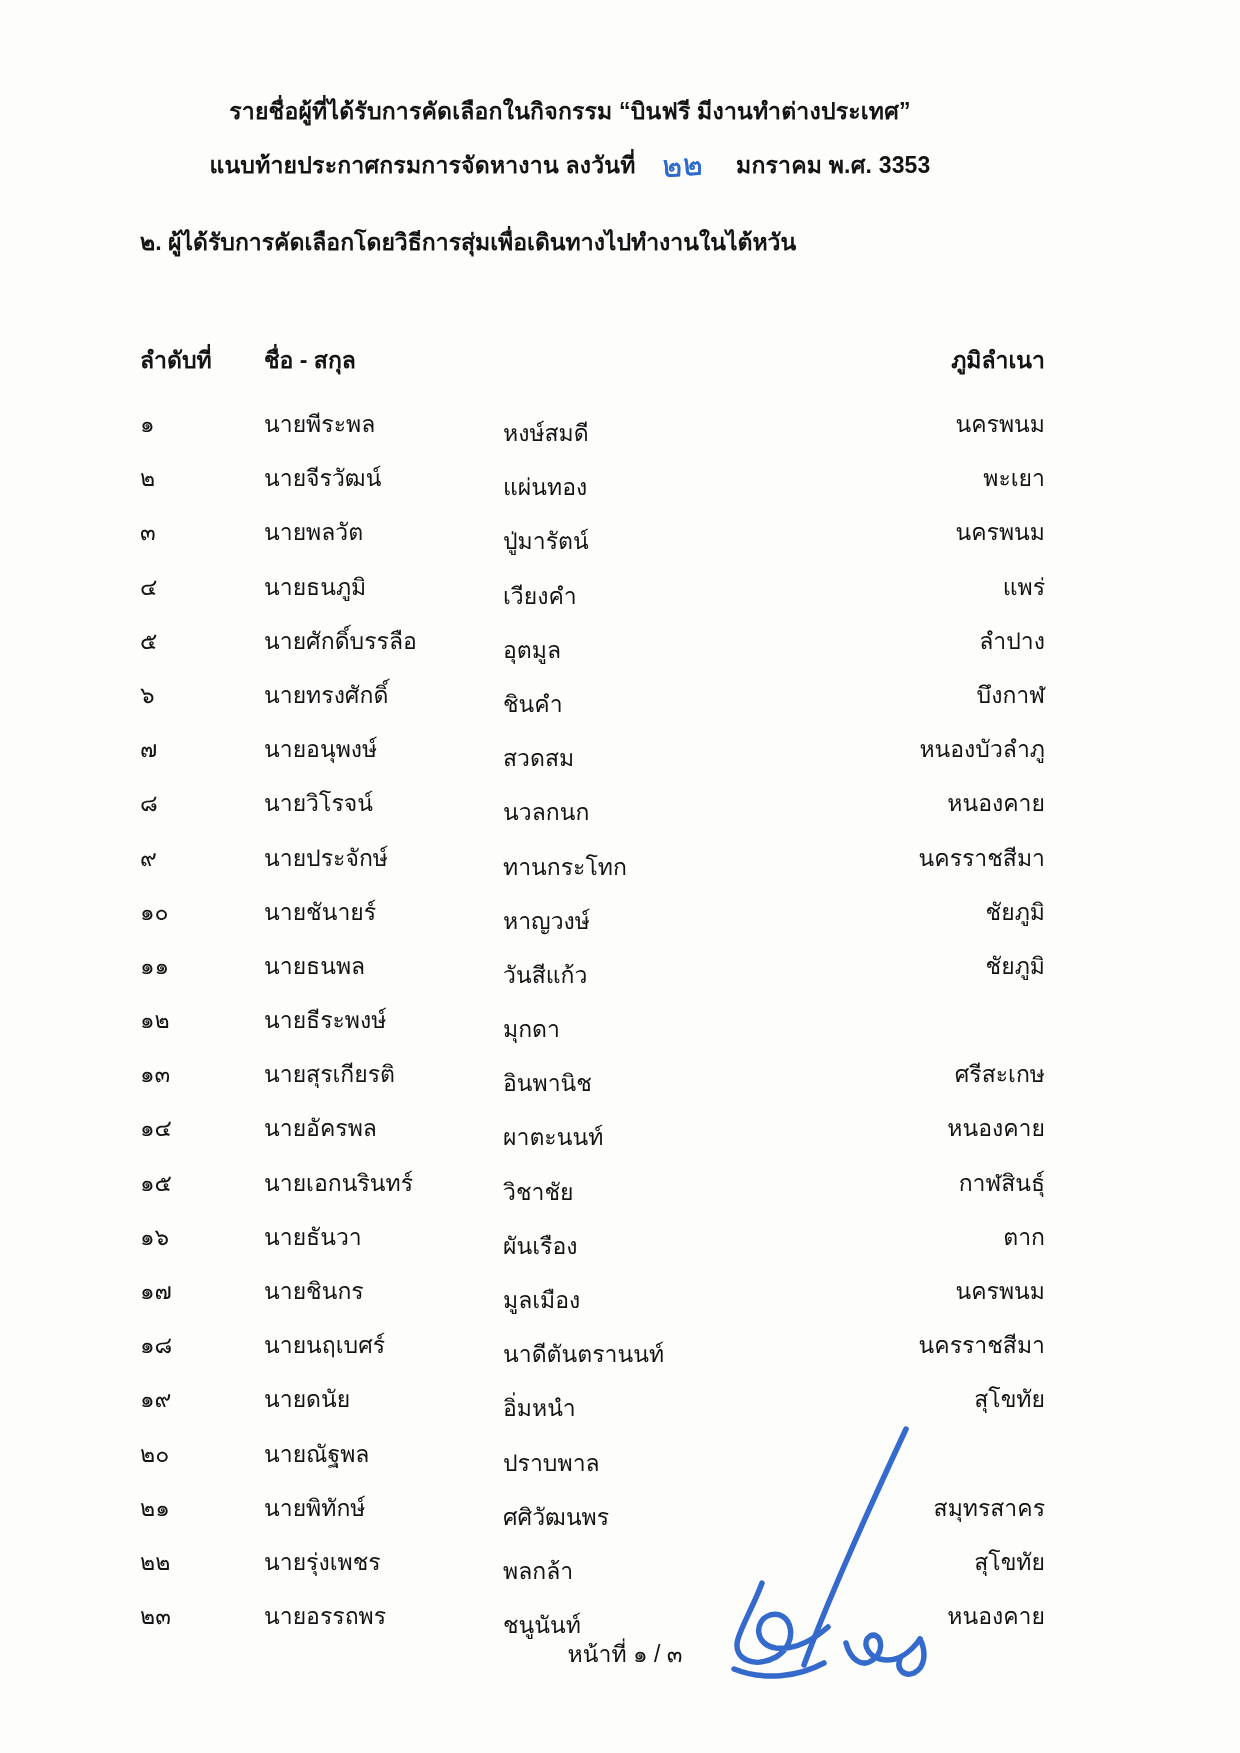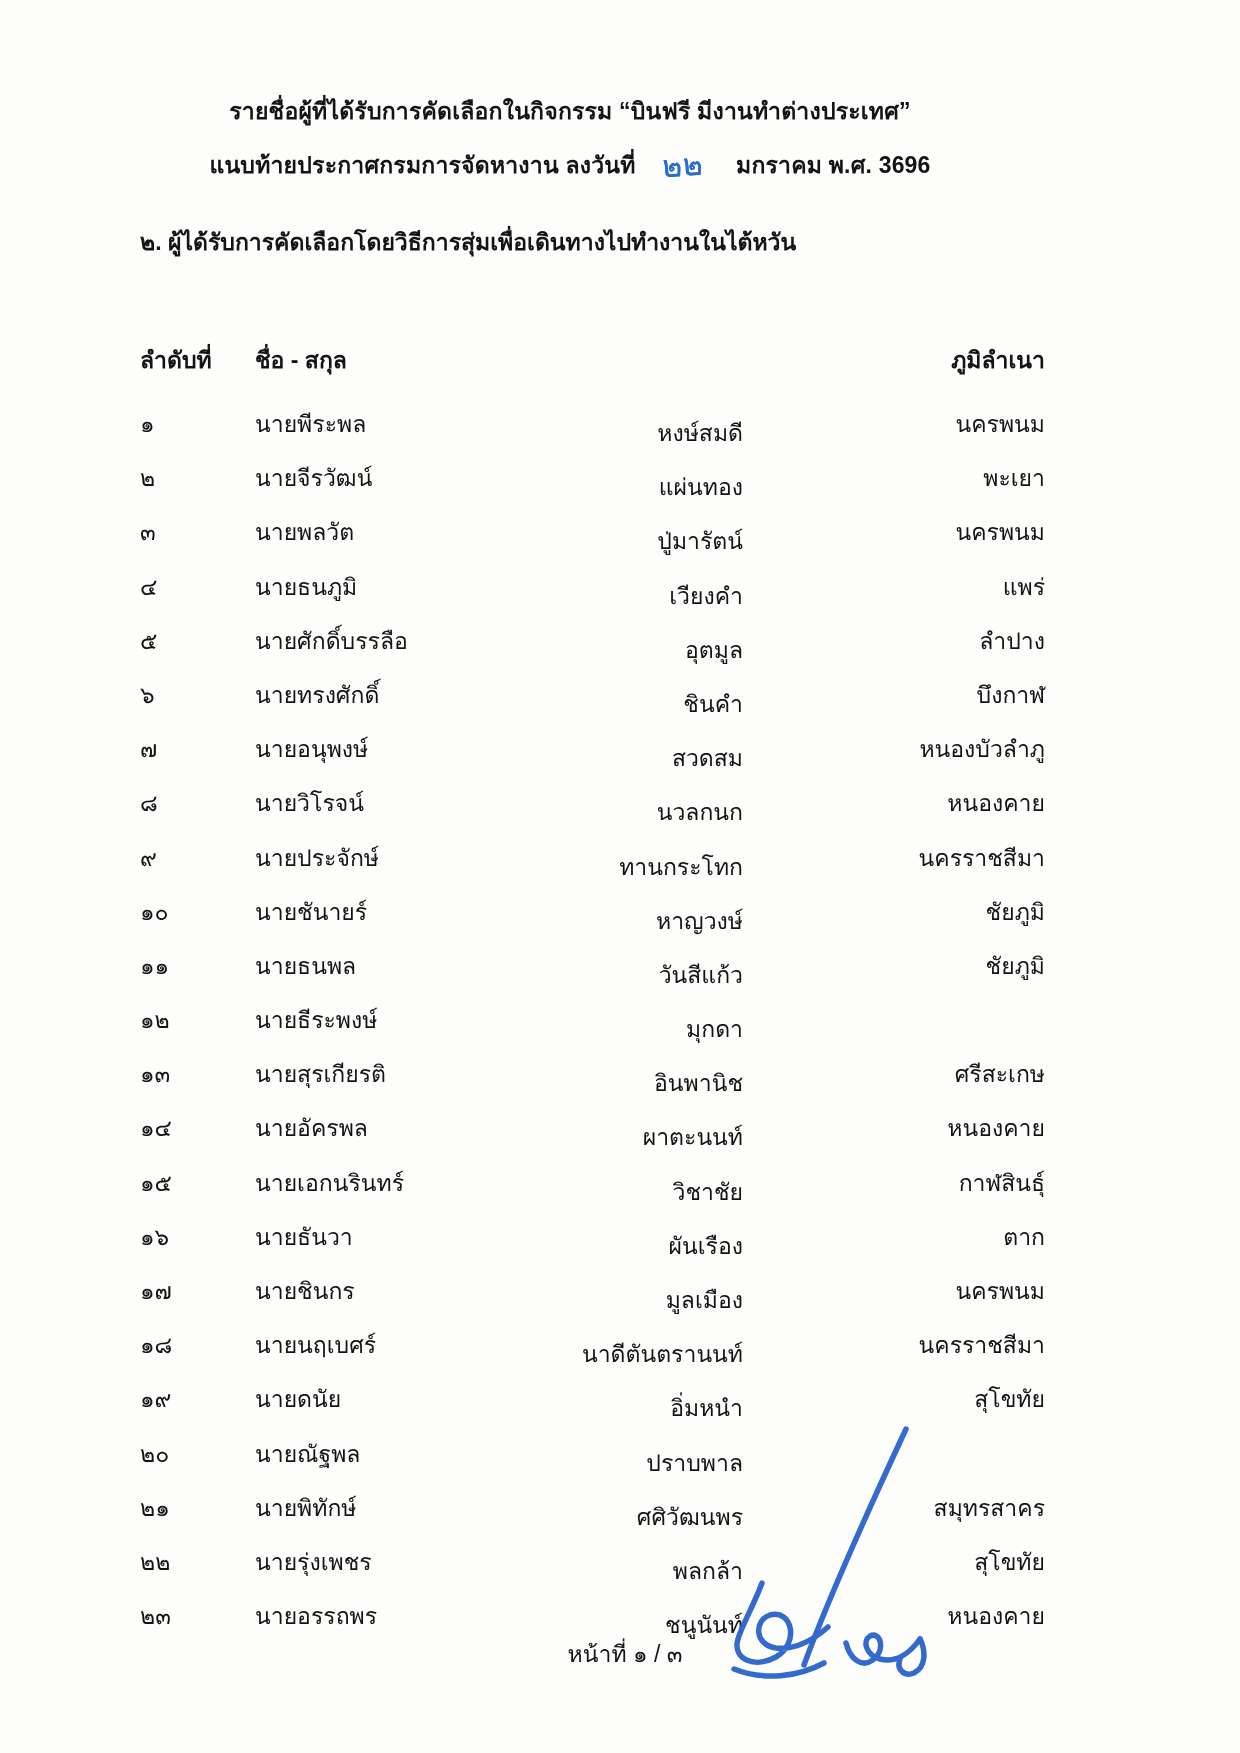--- a/index.html
+++ b/index.html
@@ -50,35 +50,35 @@
   }
   .thead{
     position:absolute;
     left:0; top:342px;
     width:1184px;
     height:40px;
     font-weight:700;
     font-size:23px;
   }
   .col-no{position:absolute;left:140px;width:110px;}
-  .col-first{position:absolute;left:255px;width:220px;}
+  .col-first{position:absolute;left:264px;width:220px;}
   .col-last{position:absolute;left:503px;width:240px;}
   .col-home{position:absolute;left:745px;width:300px;text-align:right;}
   .rows{
     position:absolute;
     left:0; top:406px;
     width:1240px;
   }
   .trow{
     position:relative;
     height:54.2px;
     font-size:23px;
   }
   .trow .cell{white-space:nowrap;}
-  .trow .col-last{top:9px;text-align:right;}
+  .trow .col-last{top:9px;}
   .footer{
     position:absolute;
     left:0; top:1636px;
     width:1250px;
     text-align:center;
     font-size:23px;
   }
   .signature{
     position:absolute;
     left:728px;
@@ -92,21 +92,21 @@
 </head>
 <body>
 
 <div class="page">
 
   <div class="title-block">
     <div class="title-line">รายชื่อผู้ที่ได้รับการคัดเลือกในกิจกรรม “บินฟรี มีงานทำต่างประเทศ”</div>
     <div class="title-line">
       <span>แนบท้ายประกาศกรมการจัดหางาน ลงวันที่</span>
       <span class="handwritten-date">๒๒</span>
-      <span>มกราคม พ.ศ. 3696</span>
+      <span>มกราคม พ.ศ. 3353</span>
     </div>
   </div>
 
   <div class="section-heading">๒. ผู้ได้รับการคัดเลือกโดยวิธีการสุ่มเพื่อเดินทางไปทำงานในไต้หวัน</div>
 
   <div class="thead">
     <span class="col-no">ลำดับที่</span>
     <span class="col-first">ชื่อ - สกุล</span>
     <span class="col-home">ภูมิลำเนา</span>
   </div>

